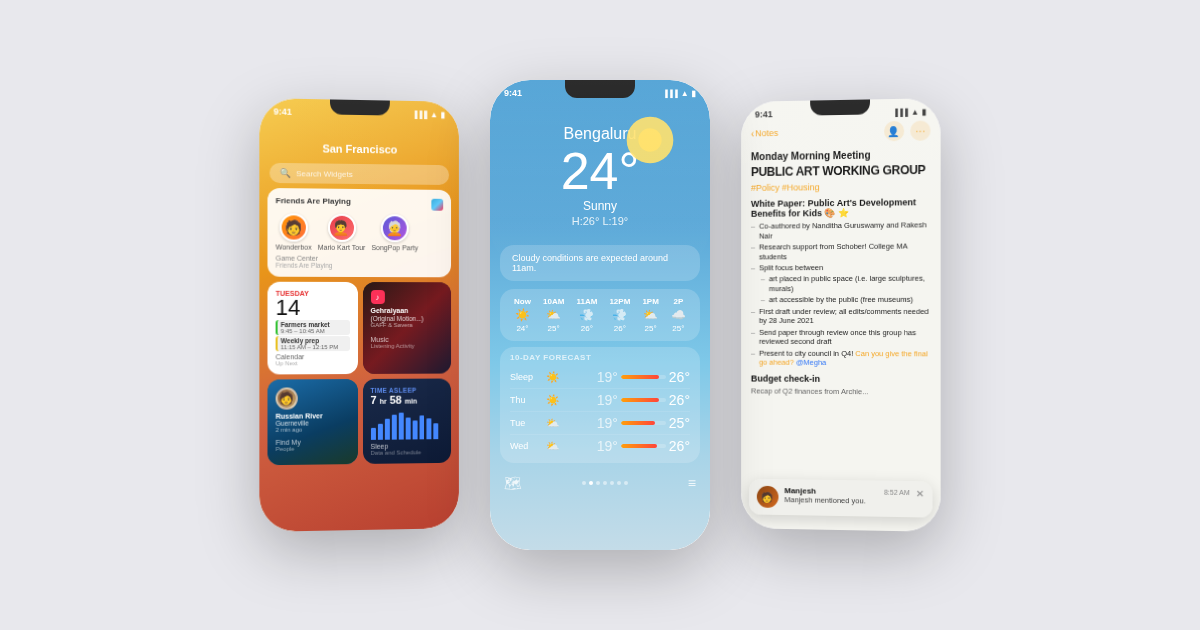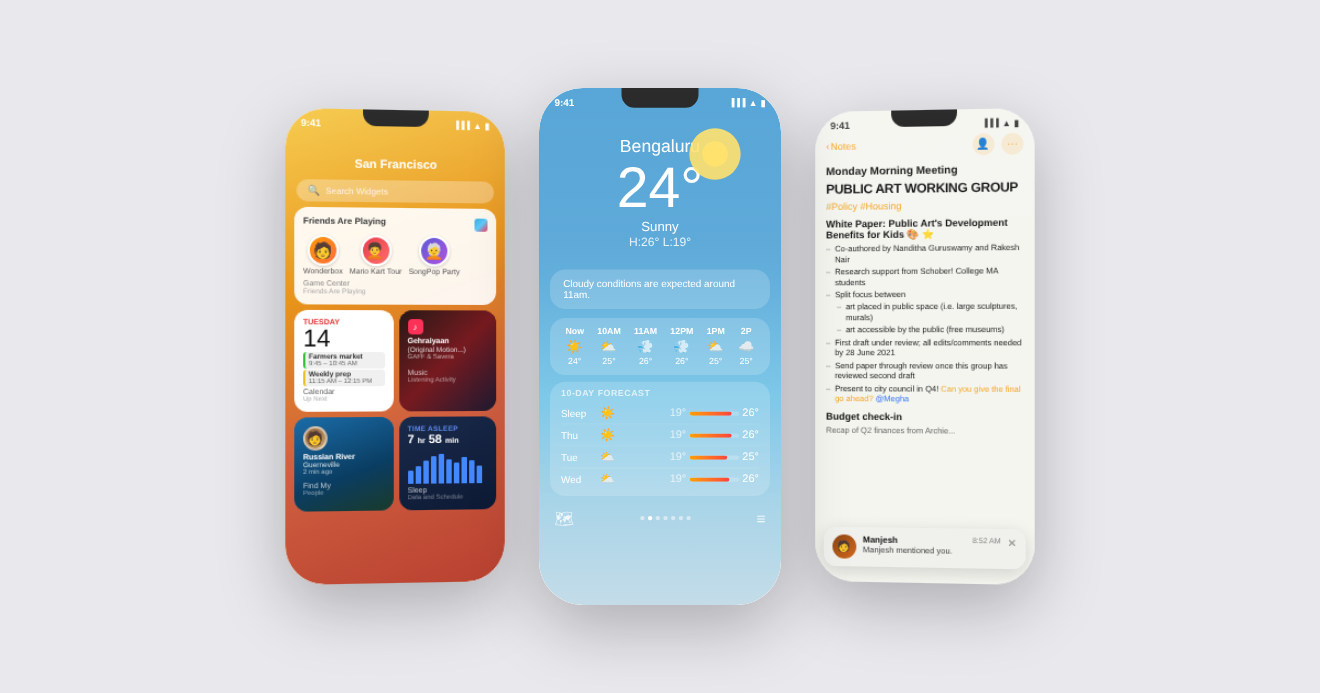--- a/index.html
+++ b/index.html
@@ -416,21 +416,21 @@
       font-weight: 500;
     }
 
     .forecast-icon { font-size: 11px; width: 18px; text-align: center; }
 
     .forecast-temps {
       display: flex;
       align-items: center;
       gap: 3px;
       margin-left: auto;
-      font-size: 10px;
+      font-size: 14px;
     }
 
     .forecast-low { color: rgba(255,255,255,0.7); }
 
     .temp-bar-container {
       width: 45px;
       height: 4px;
       background: rgba(255,255,255,0.2);
       border-radius: 2px;
       overflow: hidden;

